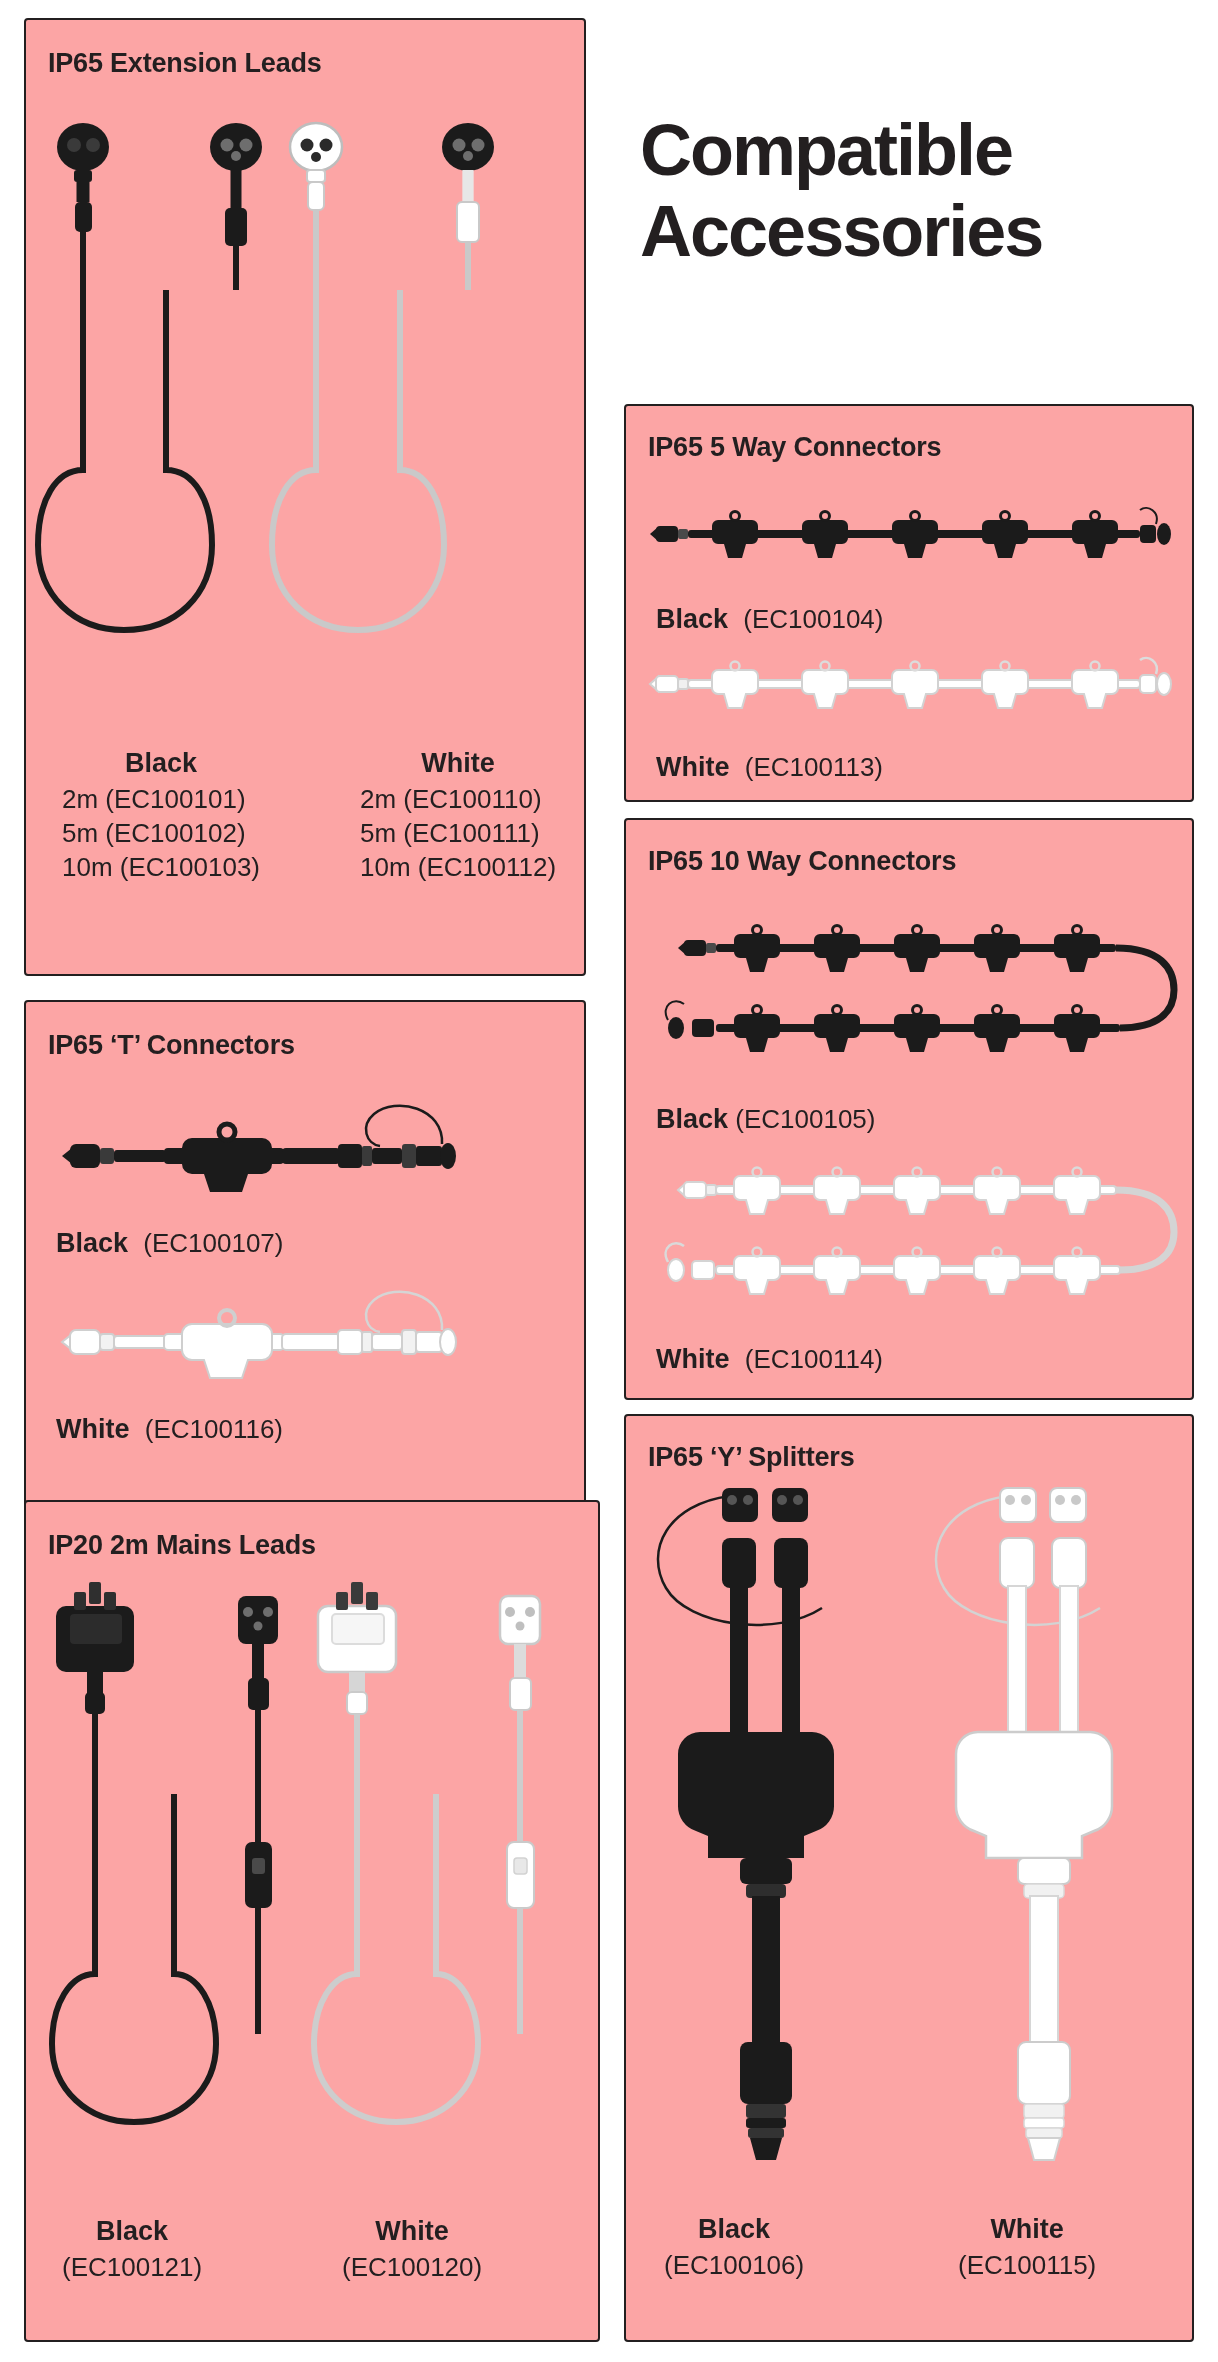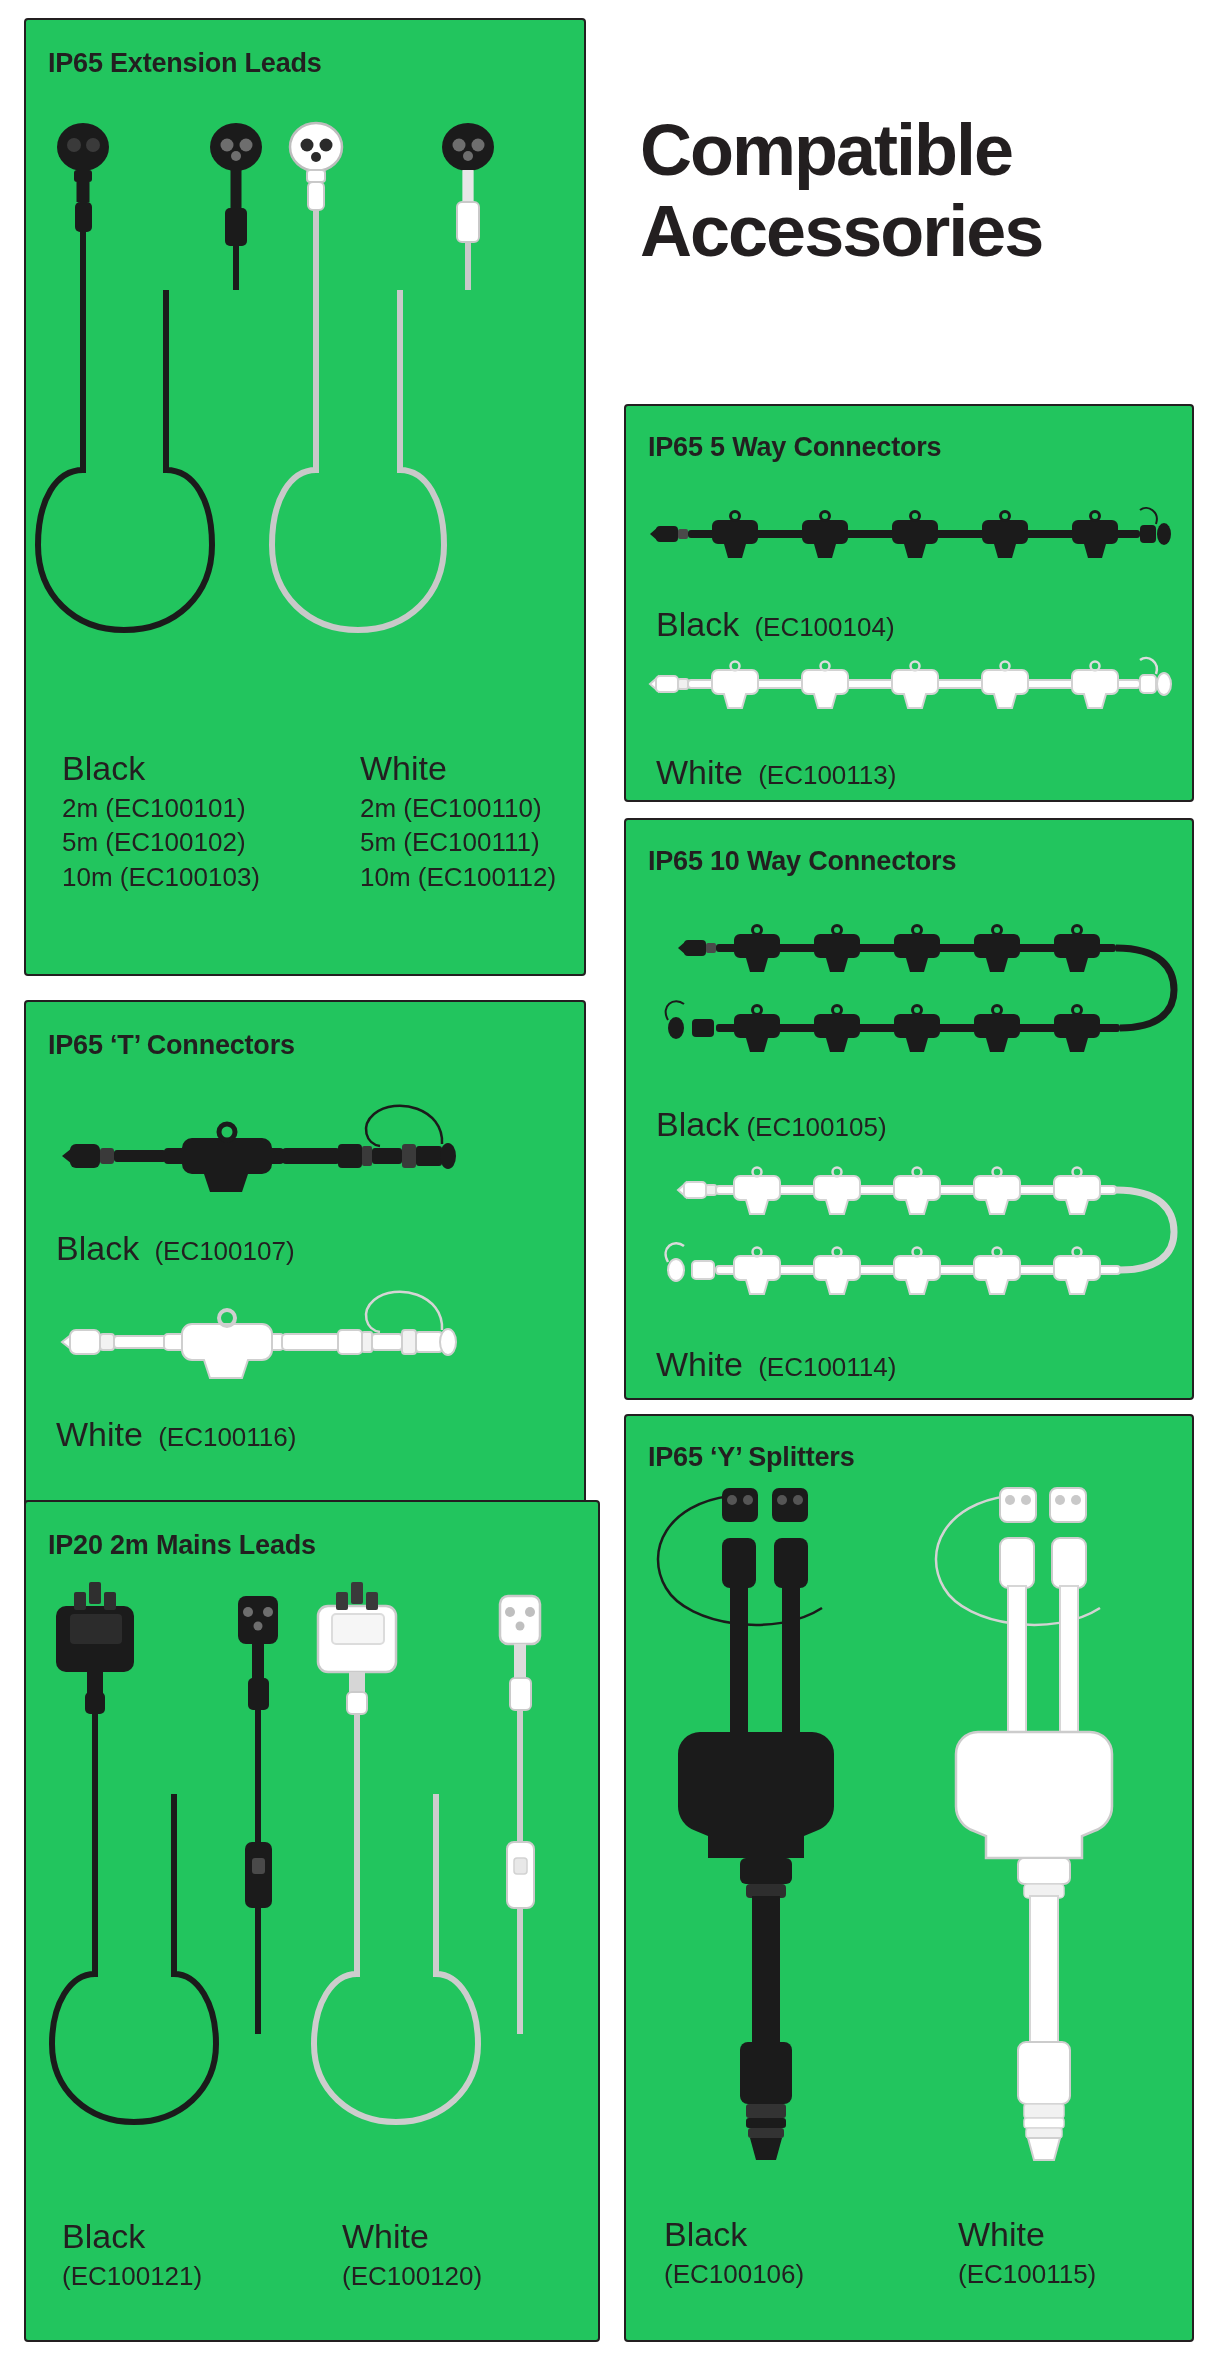--- a/index.html
+++ b/index.html
@@ -12,38 +12,39 @@
     height: 2362px;
     position: relative;
     font-family: "Liberation Sans", sans-serif;
     color: #1a1a1a;
     overflow: hidden;
   }
   .panel {
     position: absolute;
     border: 2px solid #231f20;
     border-radius: 4px;
-    background: #22c55e;
+    background: #fca5a5;
   }
   .panel-title {
     font-size: 27px;
     font-weight: bold;
     letter-spacing: -0.2px;
     color: #231f20;
     position: absolute;
   }
   .caption {
     position: absolute;
     font-size: 26px;
     color: #231f20;
     line-height: 1.32;
   }
   .cap-strong {
-    font-weight: normal;
-    font-size: 34px;
+    font-weight: bold;
+    font-size: 27px;
+    text-align: center;
   }
   .heading {
     position: absolute;
     font-size: 72px;
     font-weight: bold;
     letter-spacing: -2px;
     line-height: 1.12;
     color: #231f20;
   }
   svg { display: block; overflow: visible; }

